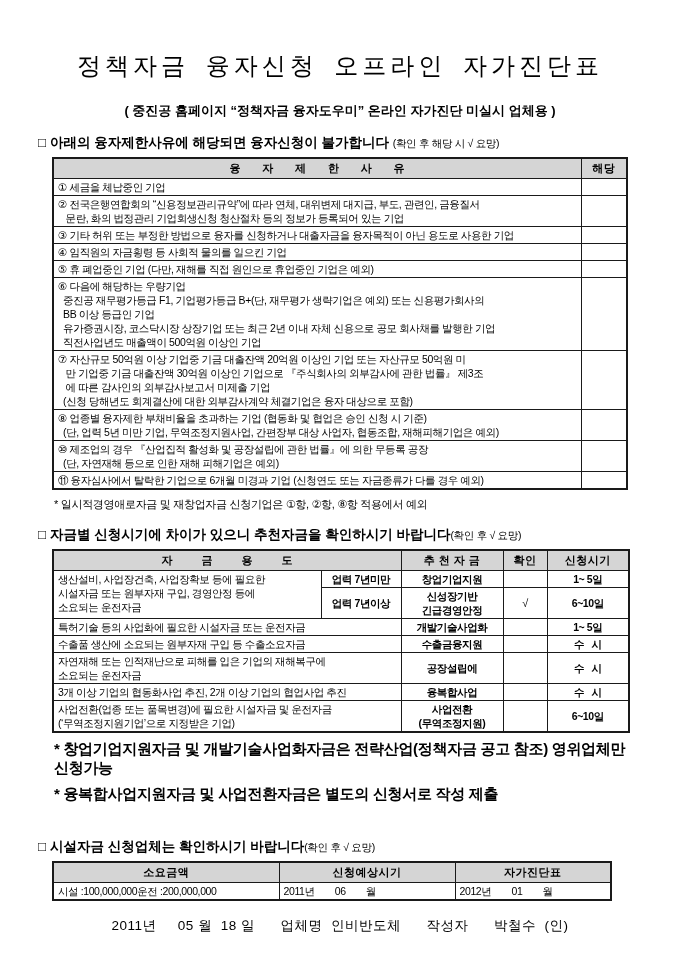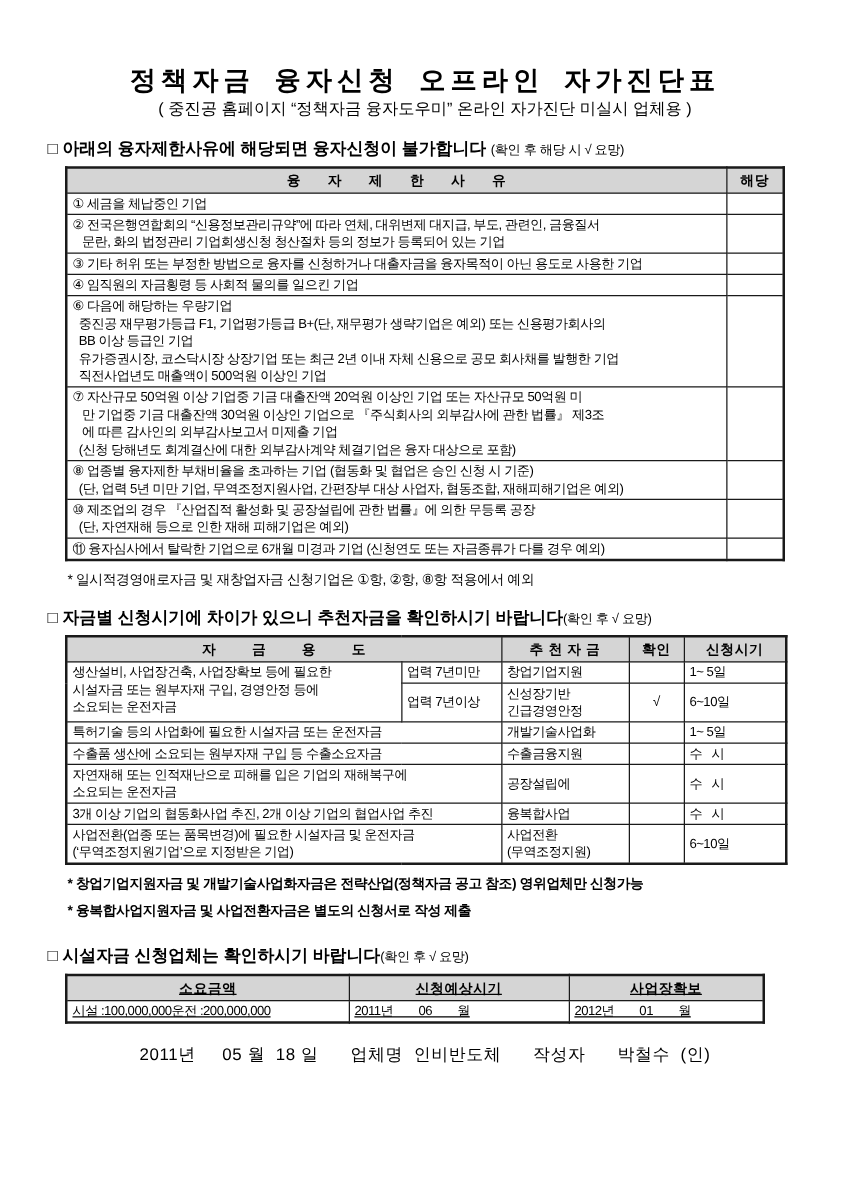--- a/index.html
+++ b/index.html
@@ -2,52 +2,52 @@
 <html><head>
 <meta charset="utf-8">
 <style>
   html,body { margin:0; padding:0; background:#ffffff; }
   .page {
     width:680px; height:962px; background:#ffffff; color:#000;
     font-family:"Liberation Sans","DejaVu Sans",sans-serif;
     box-sizing:border-box; padding:46px 52px 0 52px; overflow:hidden;
   }
   .title {
-    text-align:center; font-size:21px; font-weight:bold;
-    letter-spacing:4px; word-spacing:6px; margin:4px 0 0 0; white-space:nowrap;
+    text-align:center; font-size:24px; font-weight:normal;
+    letter-spacing:4px; word-spacing:6px; margin:4px 0 20px 0; white-space:nowrap;
   }
   .subtitle {
-    text-align:center; font-size:13px; font-weight:normal; letter-spacing:0px;
+    text-align:center; font-size:13px; font-weight:bold; letter-spacing:0px;
     white-space:nowrap;
   }
   .sec-head { font-size:13.5px; font-weight:bold; margin:14px 0 5px -14px; white-space:nowrap; }
   .sec-head .note { font-size:10.5px; font-weight:normal; letter-spacing:-0.3px; }
   table { width:100%; border-collapse:collapse; table-layout:fixed; }
   table, td, th { border:1px solid #1a1a1a; }
   table { border-width:2px; }
   th {
     background:#d5d5d5; font-size:11px; font-weight:bold; text-align:center;
     padding:2px 2px; white-space:pre; letter-spacing:0.5px;
   }
   td {
     font-size:10.5px; letter-spacing:-0.4px; line-height:14px;
     padding:1px 4px; vertical-align:top;
   }
   .pre { white-space:pre-wrap; }
-  .c  { text-align:left; white-space:pre; }
+  .c  { text-align:center; white-space:pre;font-weight:bold; }
   .mid { vertical-align:middle; }
   .chk { text-align:center; vertical-align:middle; font-size:11px; }
   .footnote { font-size:11px; margin:7px 0 0 2px; letter-spacing:-0.3px; }
-  .footnote.b { font-weight:bold; font-size:11px; }
+  .footnote.b { font-weight:bold; font-size:15px; }
   .sign-line {
     text-align:center; font-size:13.5px; margin-top:16px; white-space:pre;
     letter-spacing:0.5px;
   }
   .t1-check { width:46px; }
-  .t3 { width:558px;text-decoration:underline; }
+  .t3 { width:558px; }
 </style>
 </head>
 <body>
 
 <div class="page">
 
   <div class="title">정책자금 융자신청 오프라인 자가진단표</div>
   <div class="subtitle">( 중진공 홈페이지 “정책자금 융자도우미” 온라인 자가진단 미실시 업체용 )</div>
 
   <div class="sec-head"><span>□ 아래의 융자제한사유에 해당되면 융자신청이 불가합니다</span> <span class="note">(확인 후 해당 시 √ 요망)</span></div>
@@ -70,20 +70,24 @@
           <td class="pre">② 전국은행연합회의 “신용정보관리규약”에 따라 연체, 대위변제 대지급, 부도, 관련인, 금융질서
    문란, 화의 법정관리 기업회생신청 청산절차 등의 정보가 등록되어 있는 기업</td>
           <td class="chk"></td>
         </tr>
     <tr>
           <td class="pre">③ 기타 허위 또는 부정한 방법으로 융자를 신청하거나 대출자금을 융자목적이 아닌 용도로 사용한 기업</td>
           <td class="chk"></td>
         </tr>
     <tr>
           <td class="pre">④ 임직원의 자금횡령 등 사회적 물의를 일으킨 기업</td>
+          <td class="chk"></td>
+        </tr>
+    <tr>
+          <td class="pre">⑤ 휴 폐업중인 기업 (다만, 재해를 직접 원인으로 휴업중인 기업은 예외)</td>
           <td class="chk"></td>
         </tr>
     <tr>
           <td class="pre">⑥ 다음에 해당하는 우량기업
   중진공 재무평가등급 F1, 기업평가등급 B+(단, 재무평가 생략기업은 예외) 또는 신용평가회사의
   BB 이상 등급인 기업
   유가증권시장, 코스닥시장 상장기업 또는 최근 2년 이내 자체 신용으로 공모 회사채를 발행한 기업
   직전사업년도 매출액이 500억원 이상인 기업</td>
           <td class="chk"></td>
         </tr>
@@ -178,33 +182,33 @@
 (무역조정지원)</td>
       <td class="chk"></td>
       <td class="c mid">6~10일</td>
     </tr>
   </tbody>
     </table>
 
   <div class="footnote b">* 창업기업지원자금 및 개발기술사업화자금은 전략산업(정책자금 공고 참조) 영위업체만 신청가능</div>
   <div class="footnote b">* 융복합사업지원자금 및 사업전환자금은 별도의 신청서로 작성 제출</div>
 
-  <div class="sec-head" style="margin-top:20px"><span>□ 시설자금 신청업체는 확인하시기 바랍니다</span><span class="note">(확인 후 √ 요망)</span></div>
+  <div class="sec-head" style="margin-top:34px"><span>□ 시설자금 신청업체는 확인하시기 바랍니다</span><span class="note">(확인 후 √ 요망)</span></div>
 
   <table class="t3">
     <colgroup>
         <col style="width:226px">
         <col style="width:176px">
         <col style="width:156px">
       </colgroup>
     <tbody>
         <tr>
       <th>소요금액</th>
       <th>신청예상시기</th>
-      <th>사업장확보</th>
+      <th>자가진단표</th>
     </tr>
     <tr>
       <td style="white-space:pre">시설 :100,000,000운전 :200,000,000</td>
       <td style="white-space:pre">2011년        06        월</td>
       <td style="white-space:pre">2012년        01        월</td>
     </tr>
   </tbody>
     </table>
 
   <div class="sign-line">2011년     05 월  18 일      업체명  인비반도체      작성자      박철수  (인)</div>

